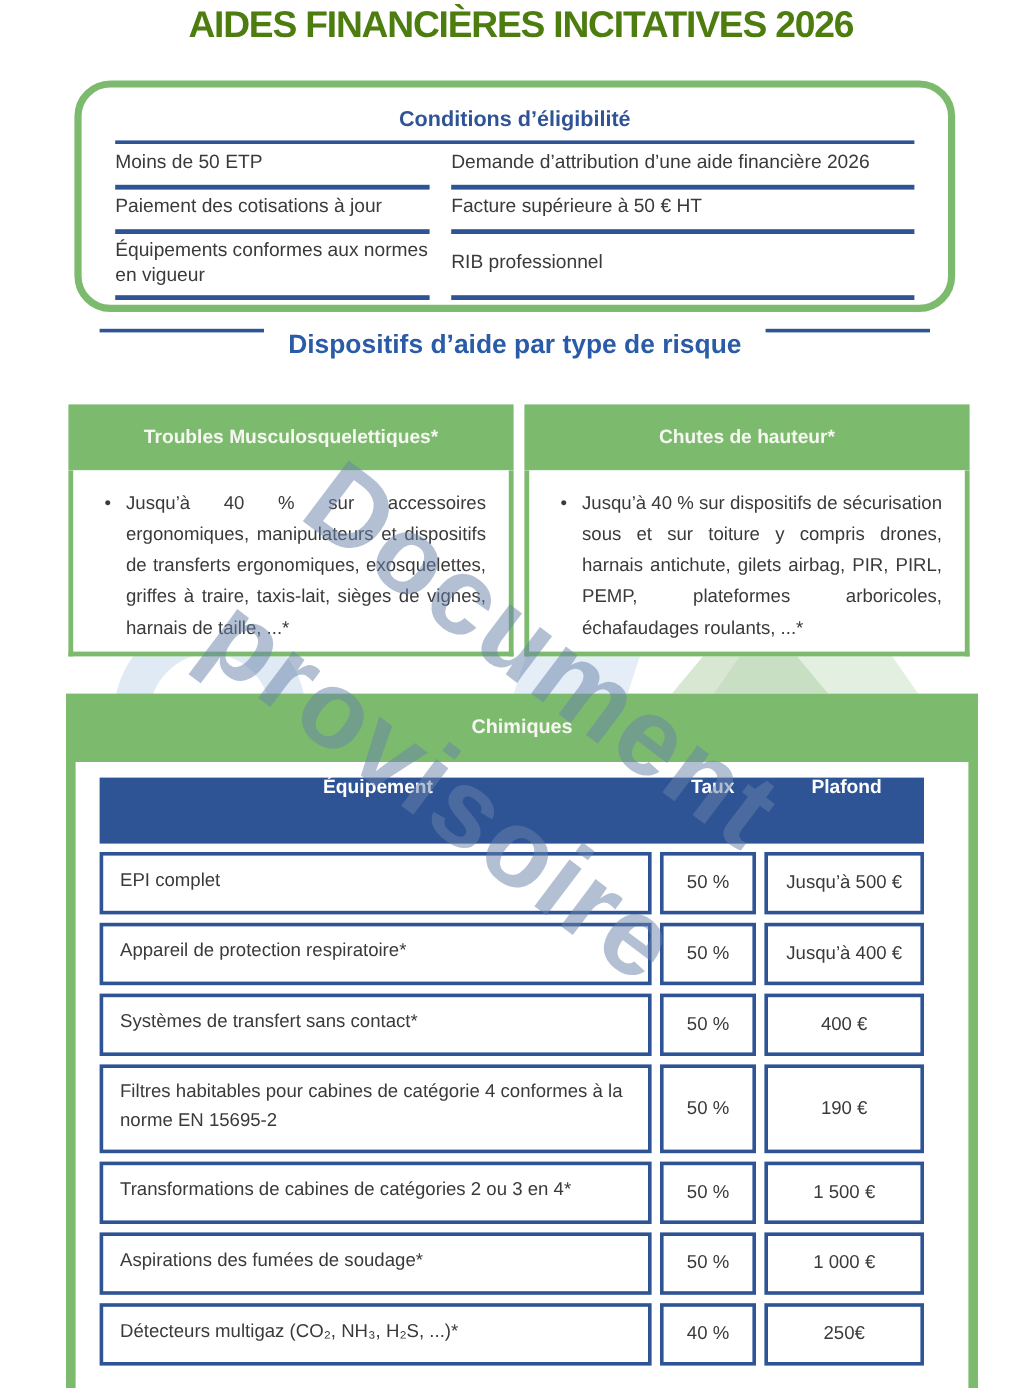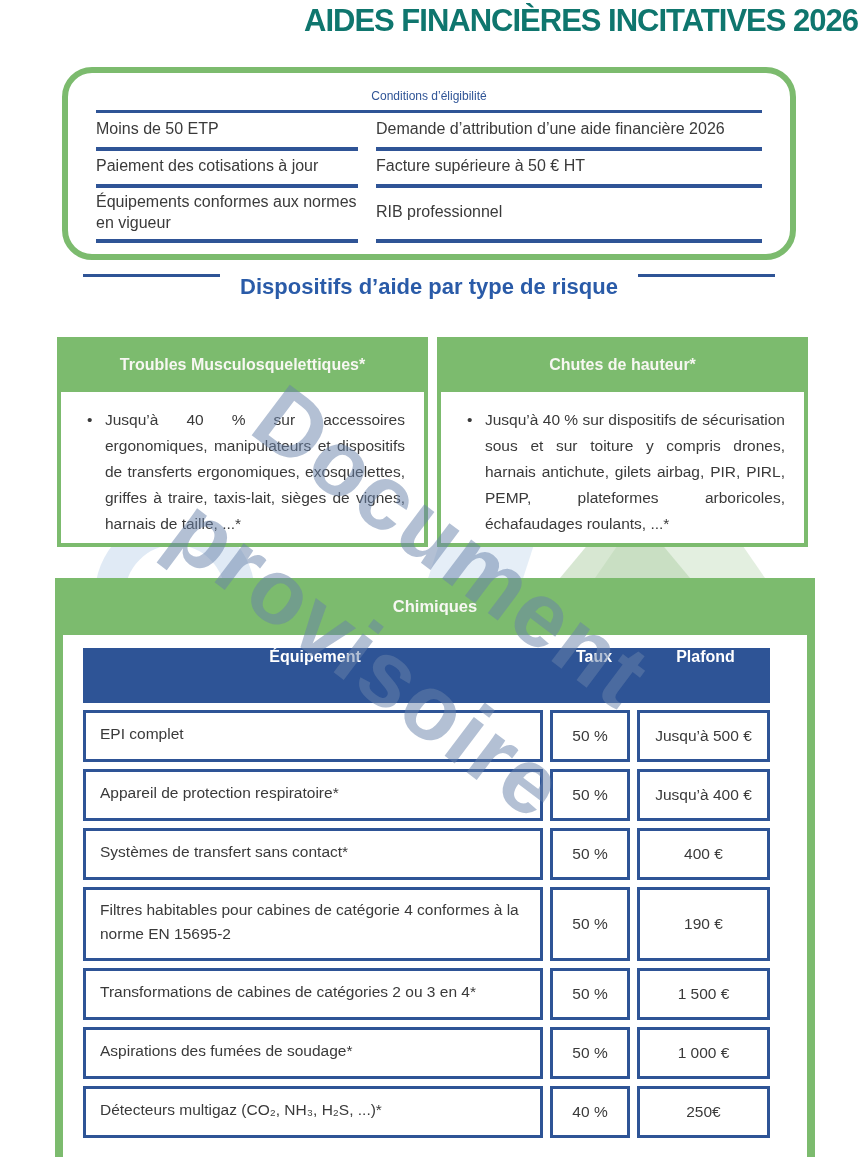--- a/index.html
+++ b/index.html
@@ -18,32 +18,32 @@
     border-left:65px solid transparent; border-right:65px solid transparent;
     border-bottom:78px solid rgba(176,208,166,0.50); }
   .tri-large { left:595px; top:455px; width:0; height:0;
     border-left:85px solid transparent; border-right:85px solid transparent;
     border-bottom:123px solid rgba(176,208,166,0.35); }
   .blue-patch { left:440px; top:505px; width:95px; height:73px;
     background:rgba(190,212,235,0.40); transform:skewX(-18deg); }
 
   
   .page-title {
-    position:absolute; z-index:1; top:3px; left:10px; right:0; text-align:right;
-    font-size:31px; font-weight:bold; letter-spacing:-1px; color:#0f766e;
+    position:absolute; z-index:1; top:3px; left:10px; right:0; text-align:center;
+    font-size:31px; font-weight:bold; letter-spacing:-1px; color:#4d7c0f;
   }
 
   
   .elig {
     position:absolute; z-index:1; left:62px; top:67px; width:734px; height:193px;
     border:6px solid #7CBB6E; border-radius:30px; background:#ffffff;
     padding:16px 28px 0 28px;
   }
   .elig-title {
-    text-align:center; color:#2F5496; font-weight:normal; font-size:12px;
+    text-align:center; color:#2F5496; font-weight:bold; font-size:18px;
     padding-bottom:7px; border-bottom:3.5px solid #2F5496;
   }
   .elig-grid {
     display:grid; grid-template-columns:262px 1fr; column-gap:18px;
     grid-template-rows:38px 37px 55px;
   }
   .elig-cell {
     display:flex; align-items:center; border-bottom:4px solid #2F5496;
     font-size:16px; color:#3A3A3A; line-height:1.3; padding:2px 0 4px 0;
   }

